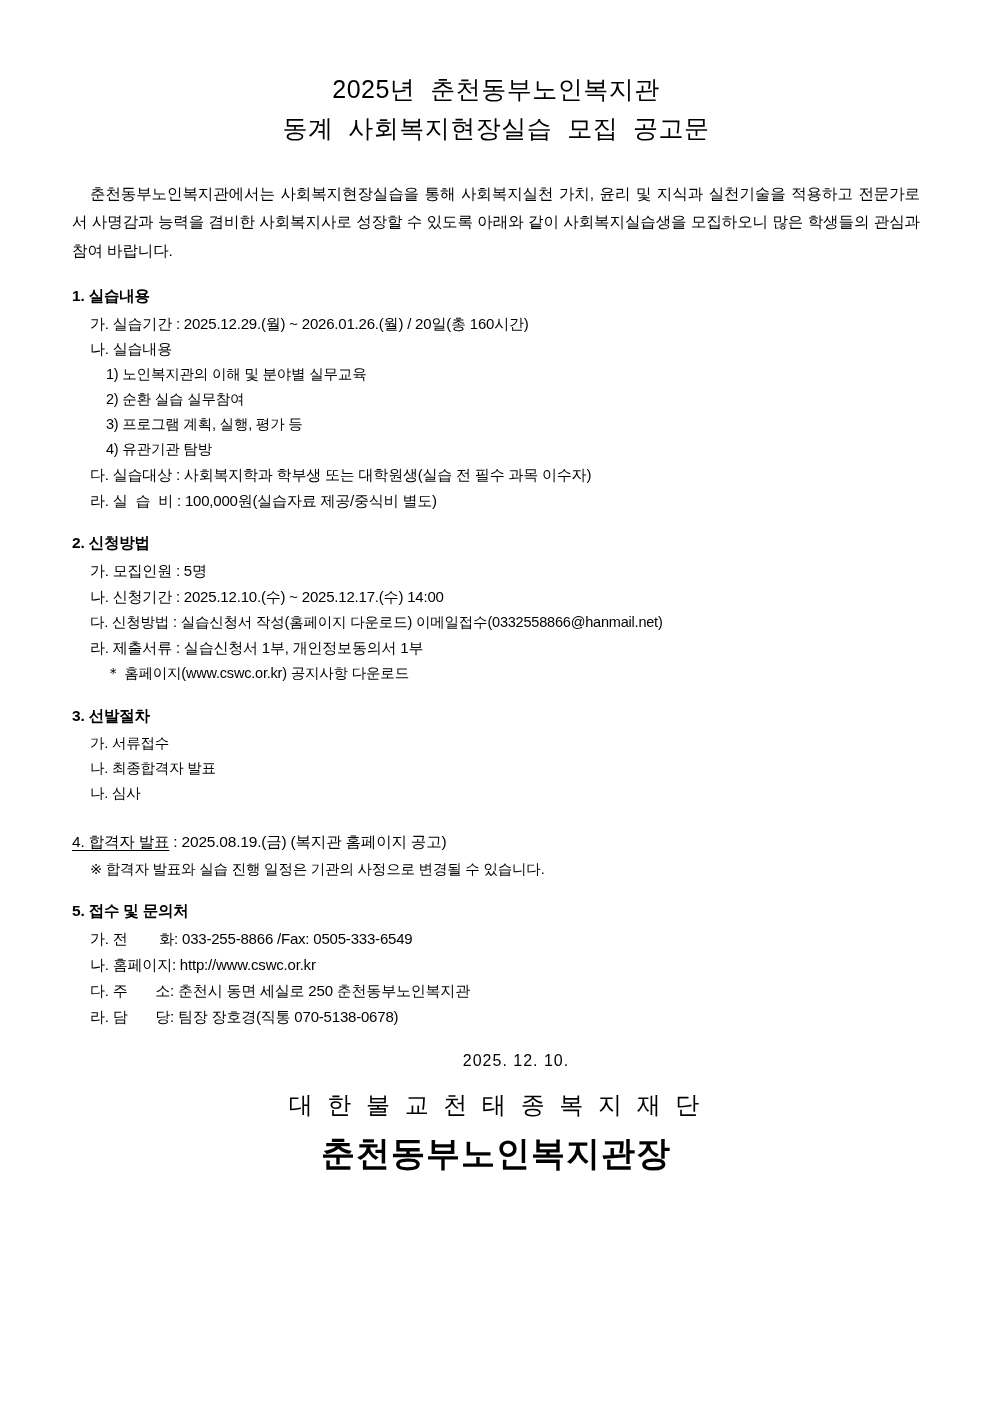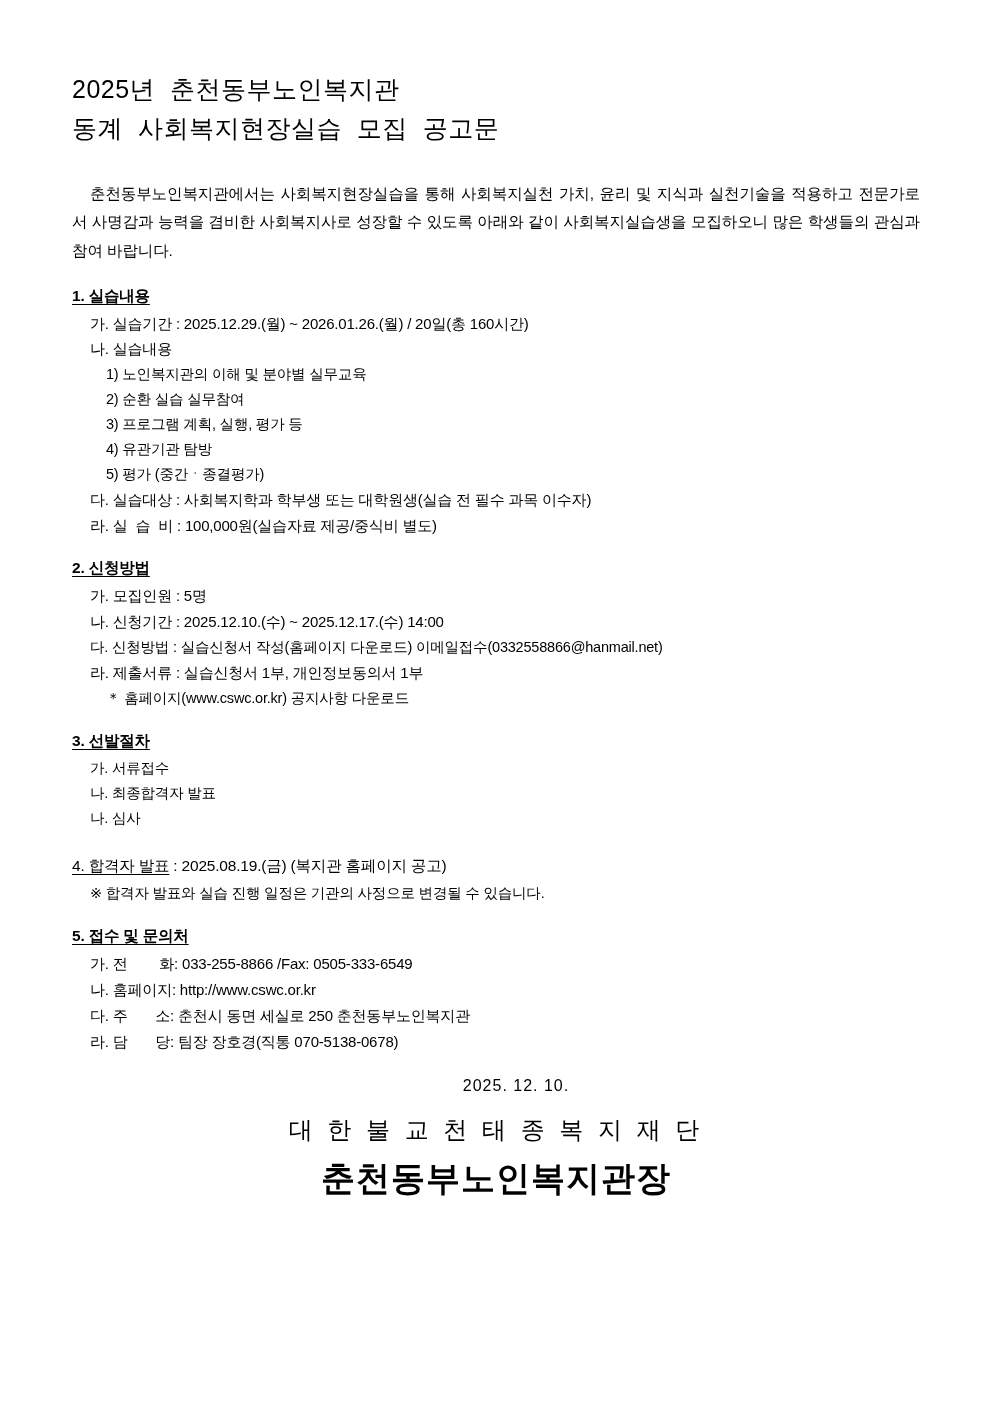--- a/index.html
+++ b/index.html
@@ -14,20 +14,21 @@
     color: #000000;
     position: relative;
   }
   .page {
     width: 992px;
     min-height: 1403px;
     box-sizing: border-box;
     padding: 70px 72px 40px 72px;
   }
   .doc-title {
+    text-align: center;
     font-size: 25px;
     line-height: 1.55;
     letter-spacing: 0.5px;
     font-weight: 400;
     margin: 0;
   }
   .doc-title .line {
     display: block;
     white-space: pre;
   }
@@ -38,21 +39,20 @@
     text-align: justify;
     text-indent: 18px;
     letter-spacing: -0.1px;
   }
   .section {
     margin-top: 20px;
   }
   .section-heading {
     font-size: 15.5px;
     font-weight: 700;
-    text-decoration: underline;
     text-underline-offset: 3px;
     letter-spacing: -0.2px;
     margin: 0 0 4px 0;
   }
   .item {
     font-size: 15px;
     line-height: 1.72;
     letter-spacing: -0.2px;
     padding-left: 18px;
     white-space: pre-wrap;
@@ -122,21 +122,20 @@
   <p class="intro">춘천동부노인복지관에서는 사회복지현장실습을 통해 사회복지실천 가치, 윤리 및 지식과 실천기술을 적용하고 전문가로서 사명감과 능력을 겸비한 사회복지사로 성장할 수 있도록 아래와 같이 사회복지실습생을 모집하오니 많은 학생들의 관심과 참여 바랍니다.</p>
 
   <div class="section">
     <div class="section-heading">1. 실습내용</div>
     <div class="item">가. 실습기간 : 2025.12.29.(월) ~ 2026.01.26.(월) / 20일(총 160시간)</div>
     <div class="item">나. 실습내용</div>
     <div class="item level2">1) 노인복지관의 이해 및 분야별 실무교육</div>
     <div class="item level2">2) 순환 실습 실무참여</div>
     <div class="item level2">3) 프로그램 계획, 실행, 평가 등</div>
     <div class="item level2">4) 유관기관 탐방</div>
-    <div class="item level2">5) 평가 (중간ㆍ종결평가)</div>
     <div class="item">다. 실습대상 : 사회복지학과 학부생 또는 대학원생(실습 전 필수 과목 이수자)</div>
     <div class="item">라. 실  습  비 : 100,000원(실습자료 제공/중식비 별도)</div>
   </div>
 
   <div class="section">
     <div class="section-heading">2. 신청방법</div>
     <div class="item">가. 모집인원 : 5명</div>
     <div class="item">나. 신청기간 : 2025.12.10.(수) ~ 2025.12.17.(수) 14:00</div>
     <div class="item small">다. 신청방법 : 실습신청서 작성(홈페이지 다운로드) 이메일접수(0332558866@hanmail.net)</div>
     <div class="item">라. 제출서류 : 실습신청서 1부, 개인정보동의서 1부</div>

